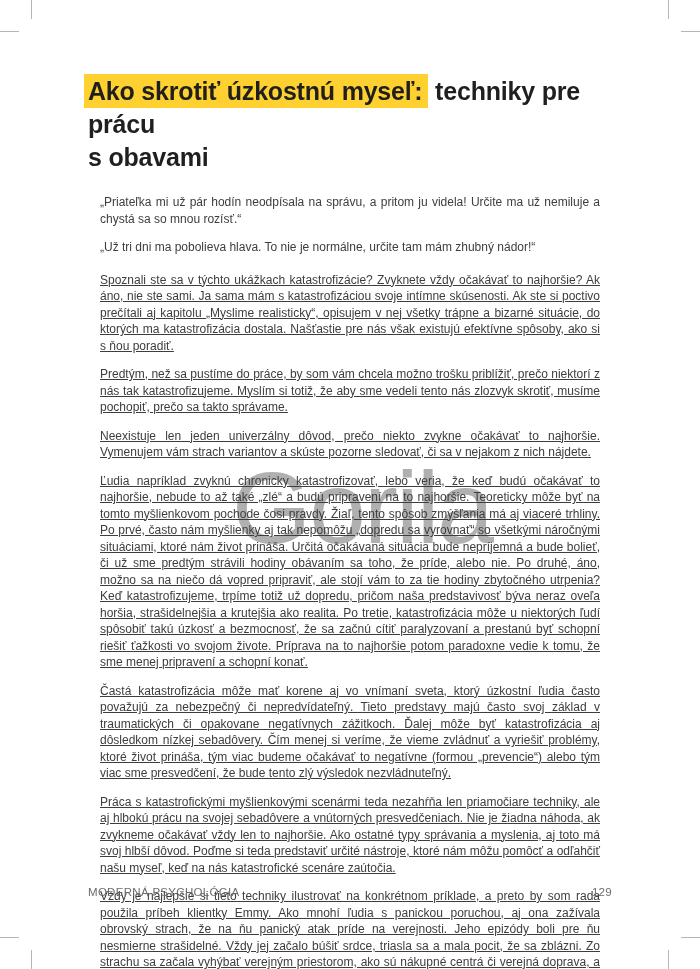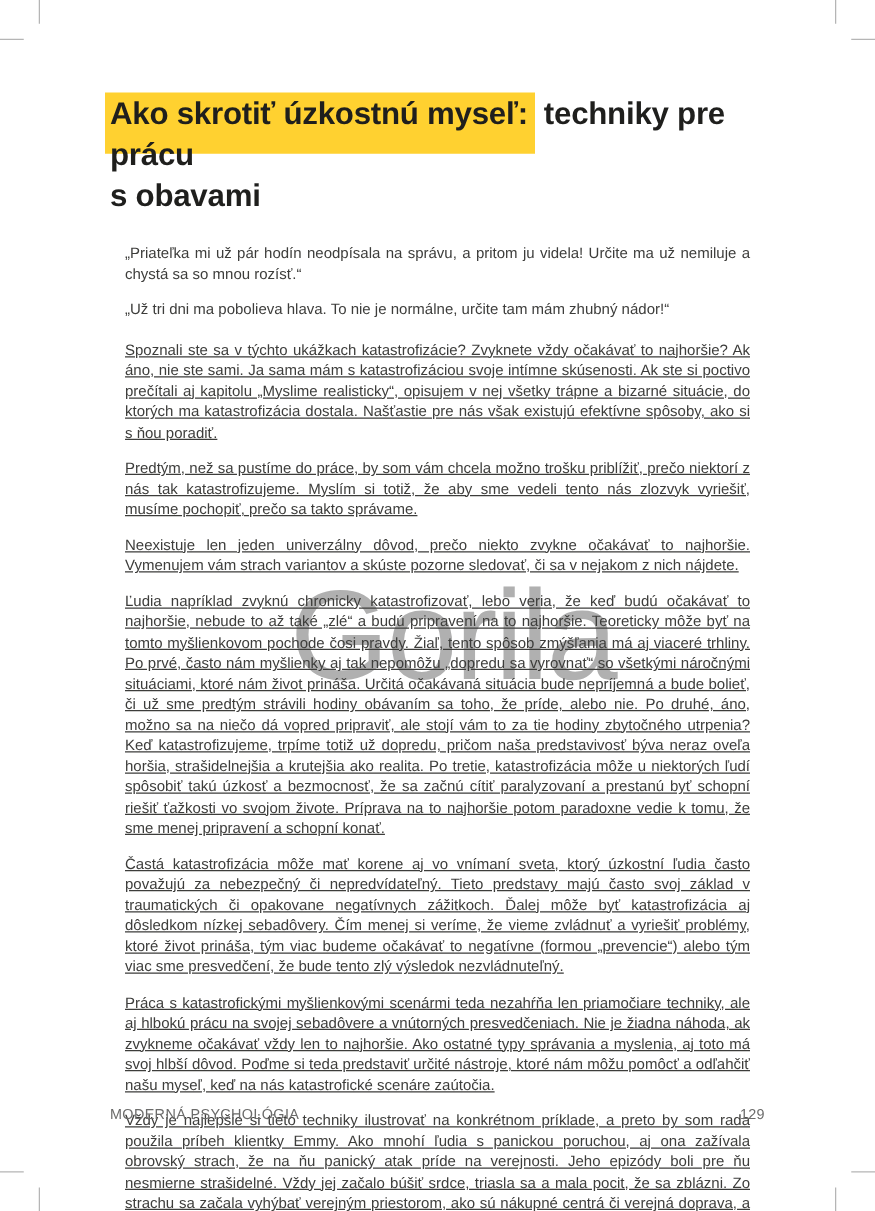--- a/index.html
+++ b/index.html
@@ -40,21 +40,21 @@
   h1.title{
     margin:0;
     font-size:25px;
     line-height:33px;
     font-weight:700;
     color:#1f1f1d;
     letter-spacing:-0.2px;
   }
   h1.title .hl{
     background:#ffd130;
-    padding:3px 6px 18px 4px;
+    padding:3px 6px 3px 4px;
     margin-left:-4px;
   }
   h2.subheading{
     margin:27px 0 0 0;
     font-size:13.5px;
     font-weight:700;
     color:#1f1f1d;
   }
   .quotes{margin-top:20px;}
   .quotes p, .bodytext p{
@@ -101,21 +101,21 @@
     <h1 class="title"><span class="hl">Ako skrotiť úzkostnú myseľ:</span> <span>techniky pre prácu</span><br><span>s obavami</span></h1>
 
 
     <div class="quotes">
       <p>„Priateľka mi už pár hodín neodpísala na správu, a pritom ju videla! Určite ma už nemiluje a chystá sa so mnou rozísť.“</p>
       <p>„Už tri dni ma pobolieva hlava. To nie je normálne, určite tam mám zhubný nádor!“</p>
     </div>
 
     <div class="bodytext">
       <p>Spoznali ste sa v týchto ukážkach katastrofizácie? Zvyknete vždy očakávať to najhoršie? Ak áno, nie ste sami. Ja sama mám s katastrofizáciou svoje intímne skúsenosti. Ak ste si poctivo prečítali aj kapitolu „Myslime realisticky“, opisujem v nej všetky trápne a bizarné situácie, do ktorých ma katastrofizácia dostala. Našťastie pre nás však existujú efektívne spôsoby, ako si s ňou poradiť.</p>
-      <p>Predtým, než sa pustíme do práce, by som vám chcela možno trošku priblížiť, prečo niektorí z nás tak katastrofizujeme. Myslím si totiž, že aby sme vedeli tento nás zlozvyk vyriešiť, musíme pochopiť, prečo sa takto správame.</p>
+      <p>Predtým, než sa pustíme do práce, by som vám chcela možno trošku priblížiť, prečo niektorí z nás tak katastrofizujeme. Myslím si totiž, že aby sme vedeli tento nás zlozvyk skrotiť, musíme pochopiť, prečo sa takto správame.</p>
       <p>Neexistuje len jeden univerzálny dôvod, prečo niekto zvykne očakávať to najhoršie. Vymenujem vám strach variantov a skúste pozorne sledovať, či sa v nejakom z nich nájdete.</p>
       <p>Ľudia napríklad zvyknú chronicky katastrofizovať, lebo veria, že keď budú očakávať to najhoršie, nebude to až také „zlé“ a budú pripravení na to najhoršie. Teoreticky môže byť na tomto myšlienkovom pochode čosi pravdy. Žiaľ, tento spôsob zmýšľania má aj viaceré trhliny. Po prvé, často nám myšlienky aj tak nepomôžu „dopredu sa vyrovnať“ so všetkými náročnými situáciami, ktoré nám život prináša. Určitá očakávaná situácia bude nepríjemná a bude bolieť, či už sme predtým strávili hodiny obávaním sa toho, že príde, alebo nie. Po druhé, áno, možno sa na niečo dá vopred pripraviť, ale stojí vám to za tie hodiny zbytočného utrpenia? Keď katastrofizujeme, trpíme totiž už dopredu, pričom naša predstavivosť býva neraz oveľa horšia, strašidelnejšia a krutejšia ako realita. Po tretie, katastrofizácia môže u niektorých ľudí spôsobiť takú úzkosť a bezmocnosť, že sa začnú cítiť paralyzovaní a prestanú byť schopní riešiť ťažkosti vo svojom živote. Príprava na to najhoršie potom paradoxne vedie k tomu, že sme menej pripravení a schopní konať.</p>
       <p>Častá katastrofizácia môže mať korene aj vo vnímaní sveta, ktorý úzkostní ľudia často považujú za nebezpečný či nepredvídateľný. Tieto predstavy majú často svoj základ v traumatických či opakovane negatívnych zážitkoch. Ďalej môže byť katastrofizácia aj dôsledkom nízkej sebadôvery. Čím menej si veríme, že vieme zvládnuť a vyriešiť problémy, ktoré život prináša, tým viac budeme očakávať to negatívne (formou „prevencie“) alebo tým viac sme presvedčení, že bude tento zlý výsledok nezvládnuteľný.</p>
       <p>Práca s katastrofickými myšlienkovými scenármi teda nezahŕňa len priamočiare techniky, ale aj hlbokú prácu na svojej sebadôvere a vnútorných presvedčeniach. Nie je žiadna náhoda, ak zvykneme očakávať vždy len to najhoršie. Ako ostatné typy správania a myslenia, aj toto má svoj hlbší dôvod. Poďme si teda predstaviť určité nástroje, ktoré nám môžu pomôcť a odľahčiť našu myseľ, keď na nás katastrofické scenáre zaútočia.</p>
       <p>Vždy je najlepšie si tieto techniky ilustrovať na konkrétnom príklade, a preto by som rada použila príbeh klientky Emmy. Ako mnohí ľudia s panickou poruchou, aj ona zažívala obrovský strach, že na ňu panický atak príde na verejnosti. Jeho epizódy boli pre ňu nesmierne strašidelné. Vždy jej začalo búšiť srdce, triasla sa a mala pocit, že sa zblázni. Zo strachu sa začala vyhýbať verejným priestorom, ako sú nákupné centrá či verejná doprava, a aj svoju prácu vykonávala radšej z domu.</p>
     </div>
 
   </div>
 
   <div class="footer">

